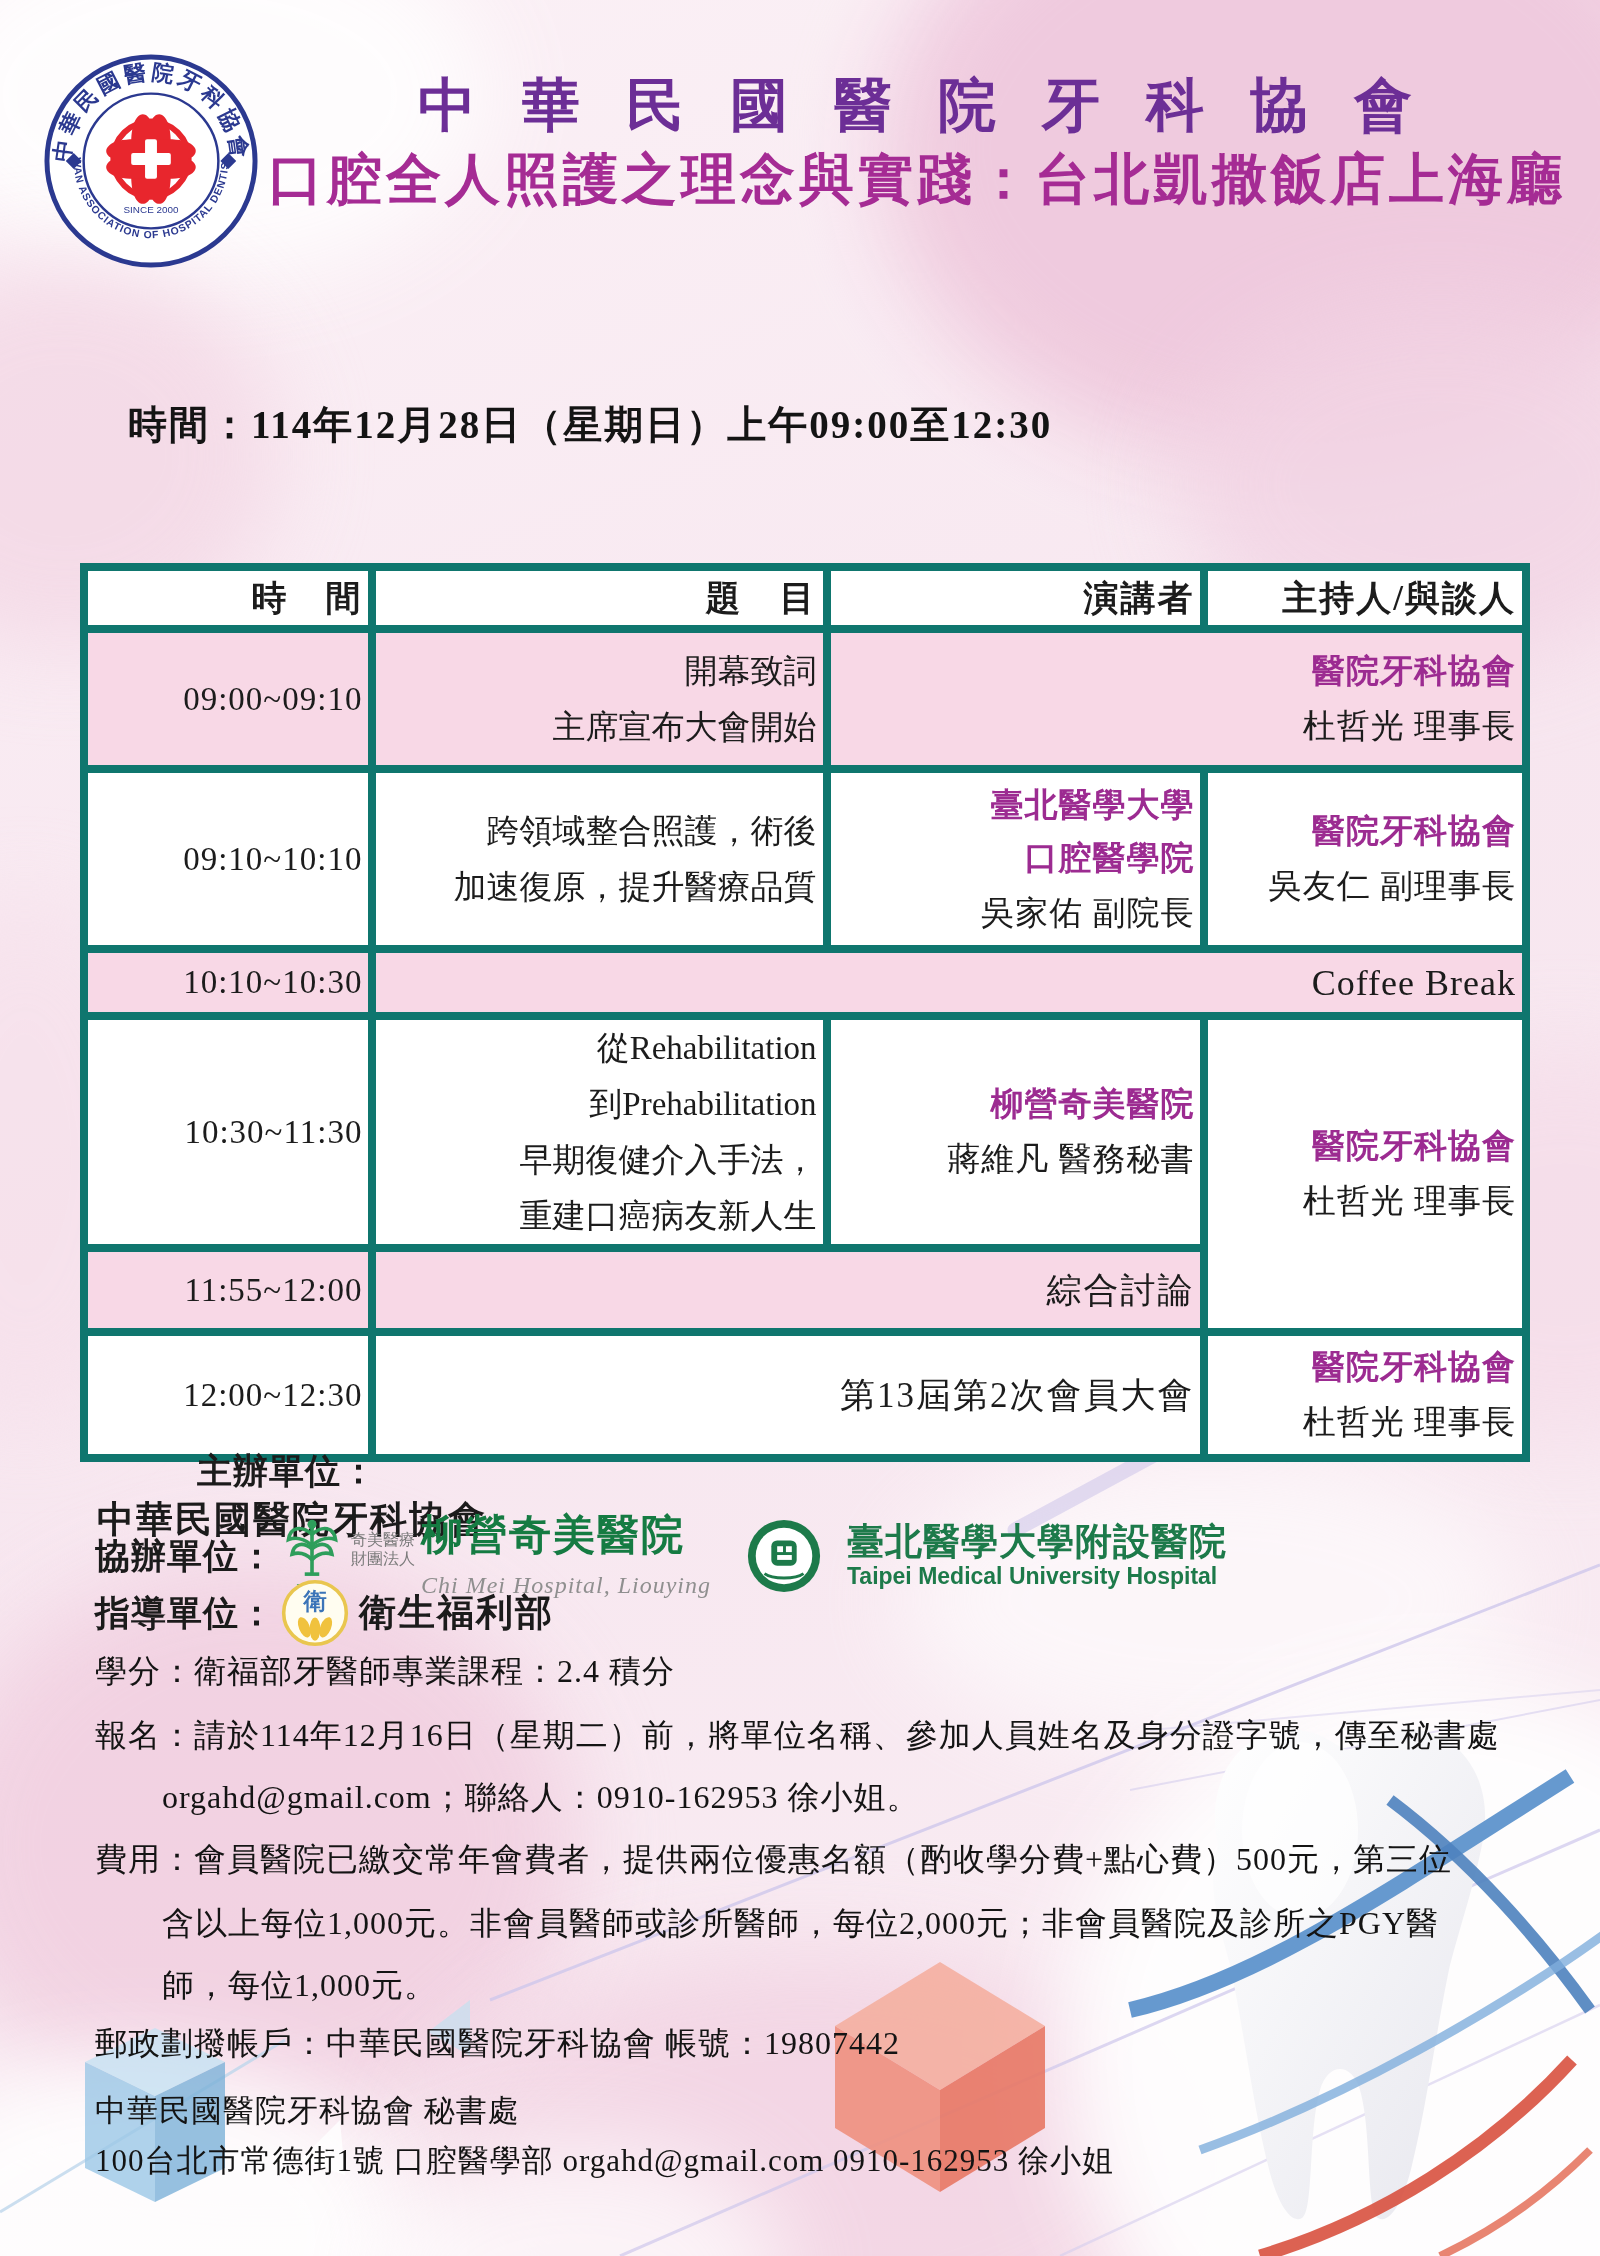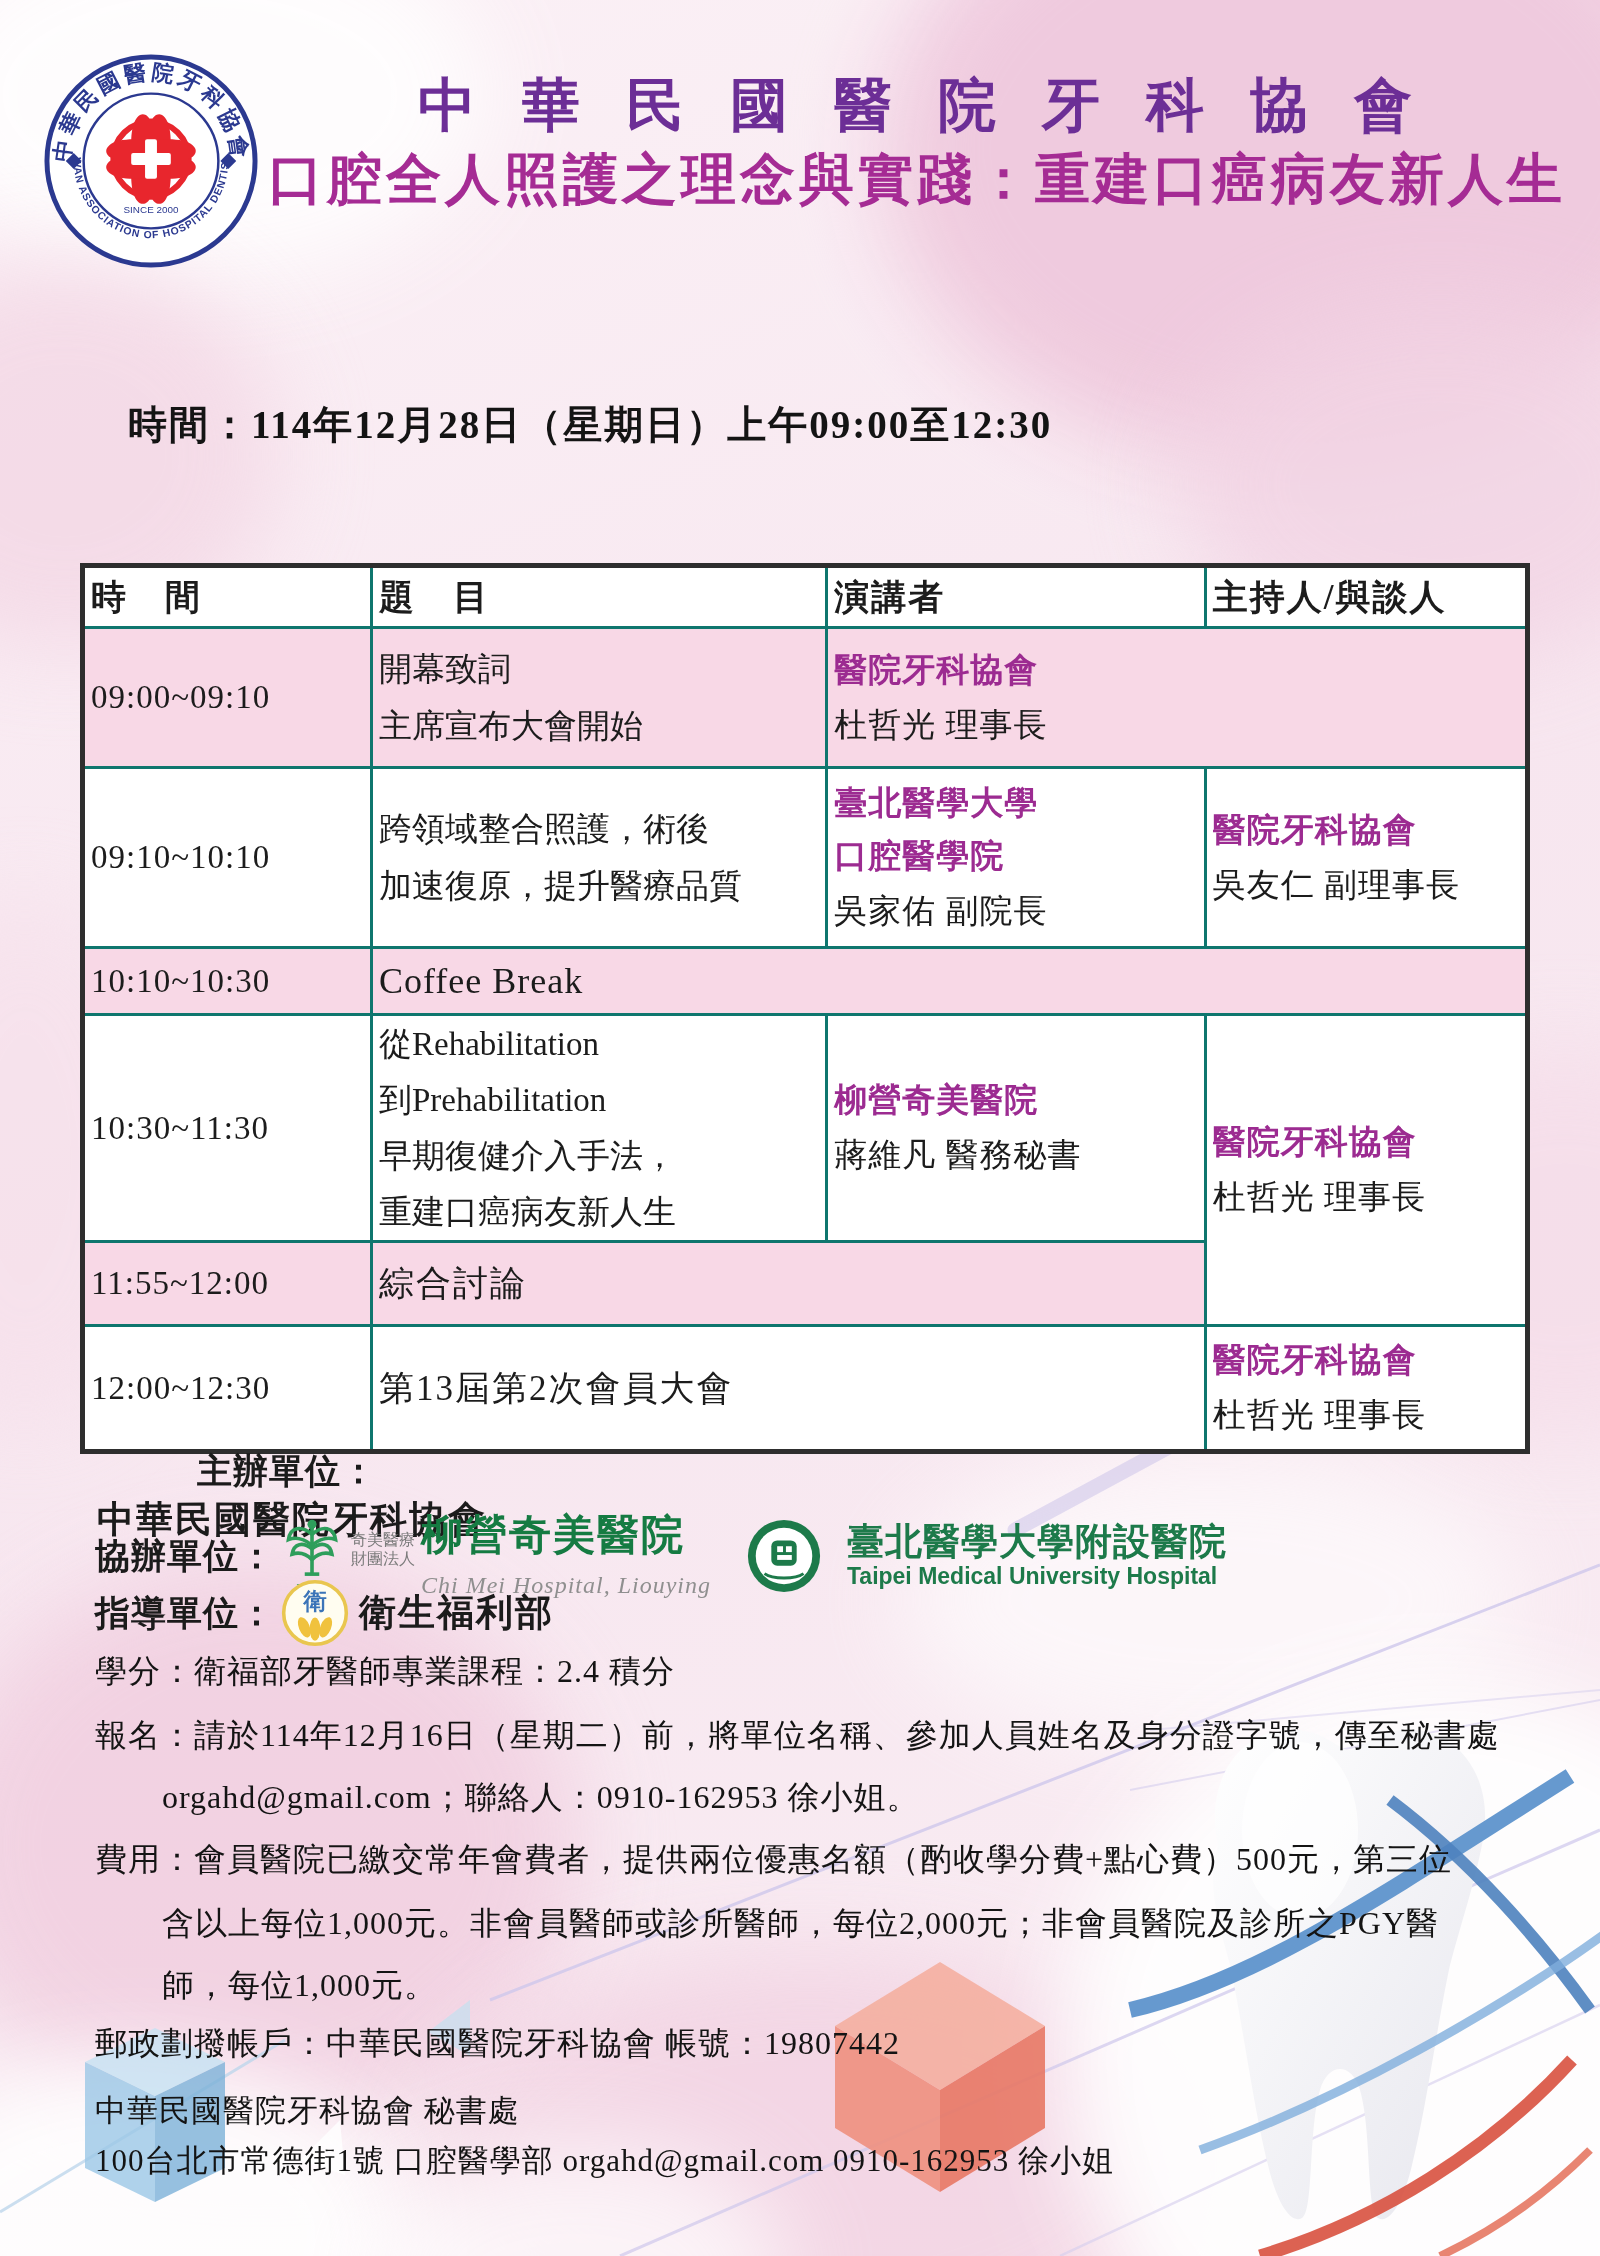--- a/index.html
+++ b/index.html
@@ -23,21 +23,21 @@
   .w-mr {left:900px;top:1450px;width:620px;height:300px;background:#fff;opacity:.6;}
   
   .title-block{left:260px;top:74px;width:1310px;text-align:center;}
   .title-main{font-size:58px;font-weight:700;color:#6C2E96;letter-spacing:46px;margin-right:-46px;line-height:1.1;}
   .title-sub{font-size:55px;font-weight:700;color:#A52B94;letter-spacing:18px;margin-right:-18px;margin-top:16px;line-height:1.15;}
   .title-sub2{font-size:55px;font-weight:700;color:#A52B94;letter-spacing:4px;margin-right:-4px;margin-top:10px;line-height:1.15;}
   .info-line{left:128px;font-size:39px;font-weight:700;letter-spacing:2px;color:#141414;white-space:nowrap;}
   
   table.sched{position:absolute;left:80px;top:563px;width:1450px;border-collapse:collapse;table-layout:fixed;
               background:#fff;border:5px solid #2e2e2e;}
-  .sched td,.sched th{border:3px solid #0f766e;text-align:left;vertical-align:middle;padding:0 6px;color:#1c1c1c;}
+  .sched td,.sched th{border:8px solid #0f766e;text-align:right;vertical-align:middle;padding:0 6px;color:#1c1c1c;}
   .sched th{font-size:35px;font-weight:700;letter-spacing:2px;}
   tr.rh{height:62px;} tr.r1{height:140px;} tr.r2{height:180px;} tr.r3{height:67px;}
   tr.r4{height:221px;} tr.r5{height:84px;} tr.r6{height:126px;}
   .pink{background:#F8D8E6;}
   .t-time{font-size:33px;letter-spacing:1px;white-space:nowrap;}
   .t-topic{font-size:33px;line-height:1.7;}
   .t-org{color:#9C2B91;font-weight:700;font-size:33px;letter-spacing:1px;}
   .t-person{font-size:33px;letter-spacing:1px;margin-top:10px;}
   .t-break{font-size:36px;letter-spacing:1px;}
   .t-title{font-size:35px;letter-spacing:2px;}
@@ -143,21 +143,21 @@
       </g>
       <g fill="#FFFFFF">
         <rect x="104" y="88" width="12" height="40" rx="2"></rect>
         <rect x="90" y="102" width="40" height="12" rx="2"></rect>
       </g>
     </g>
   </svg>
 
   <div class="abs title-block" style="z-index:3;">
     <div class="title-main">中華民國醫院牙科協會</div>
-    <div class="title-sub2">口腔全人照護之理念與實踐：重建口癌病友新人生</div>
+    <div class="title-sub2">口腔全人照護之理念與實踐：台北凱撒飯店上海廳</div>
   </div>
 
   <div class="abs info-line" style="top:398px;z-index:3;">時間：114年12月28日（星期日）上午09:00至12:30</div>
 
   <table class="sched" style="z-index:3;">
     <colgroup>
         <col style="width:20%">
         <col style="width:31.5%">
         <col style="width:26.2%">
         <col style="width:22.3%">

